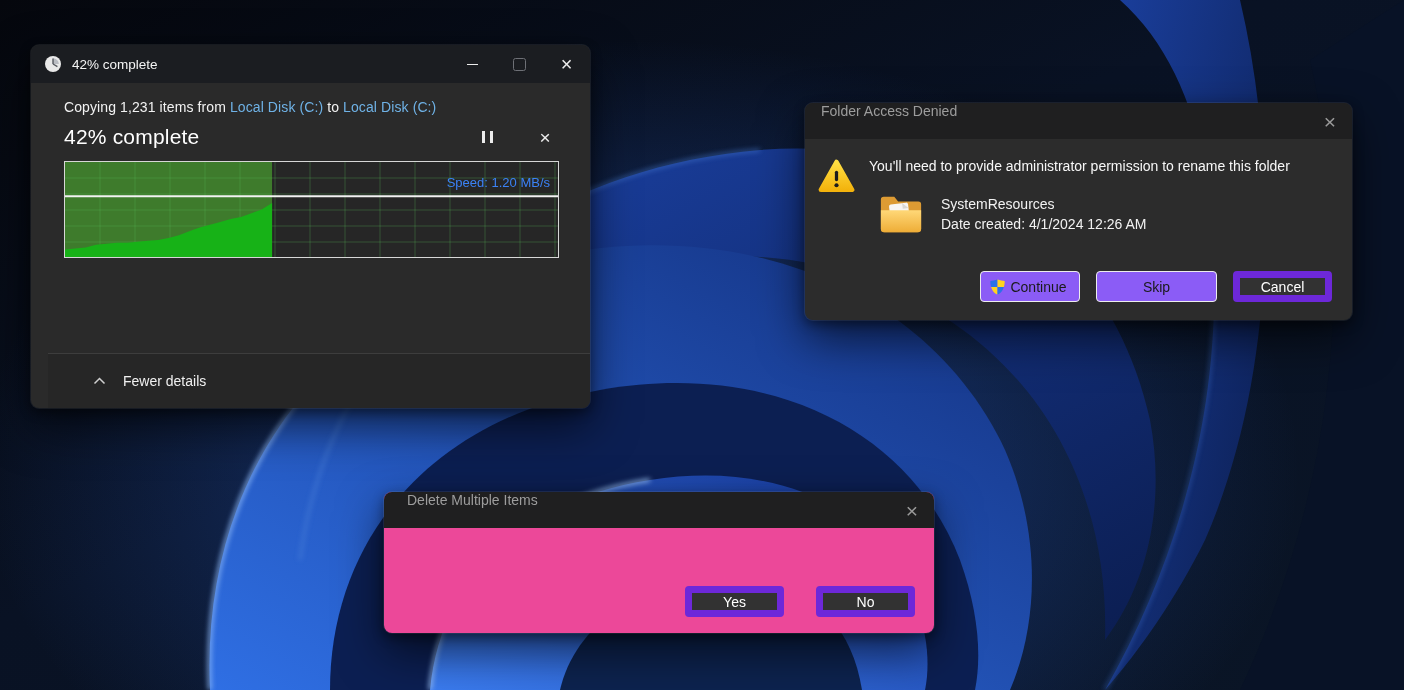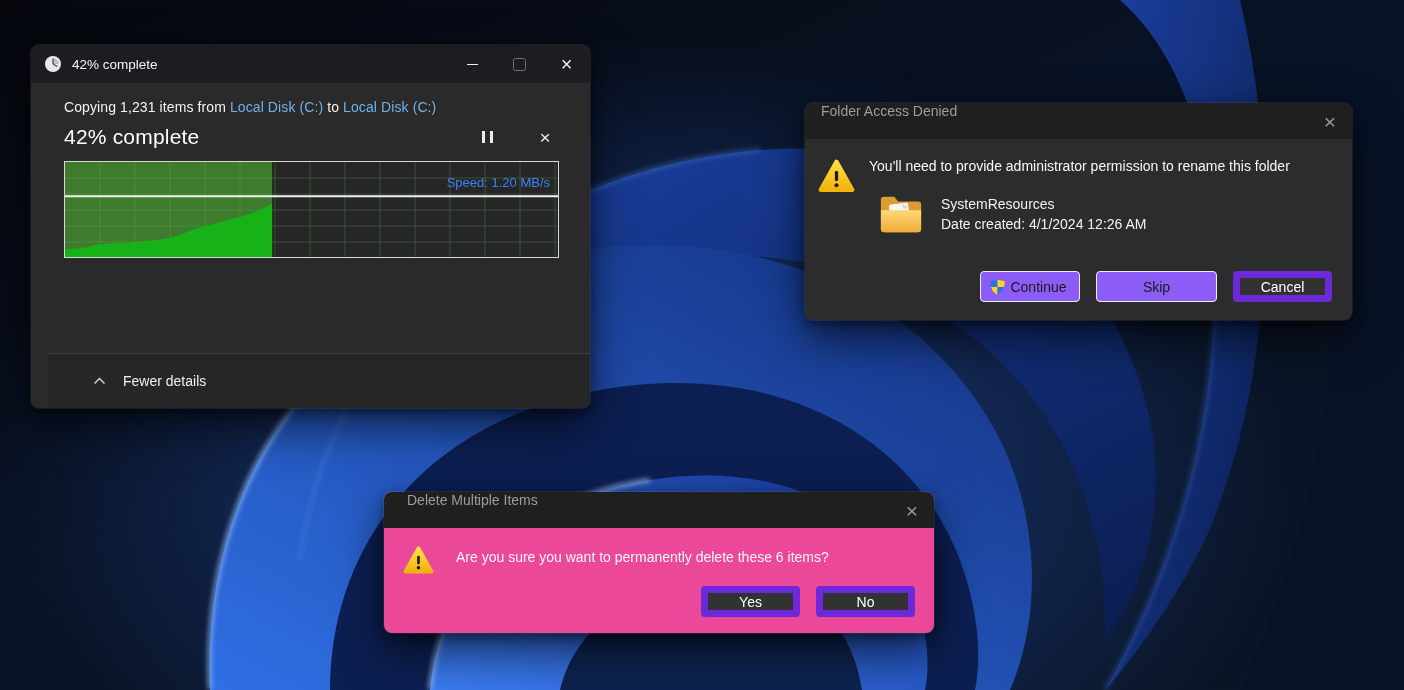--- a/index.html
+++ b/index.html
@@ -68,21 +68,21 @@
   .folder-info{margin-left:17px;font-size:14px;line-height:20px;color:#f2f2f2;}
   .fad-buttons{position:absolute;right:20px;bottom:18px;display:flex;gap:16px;}
   #continue-button{width:100px;}
   #skip-button{width:121px;}
   #fad-cancel-button{width:99px;}
   .shield{margin-right:4px;margin-left:-4px;}
 
   #delete-window{left:384px;top:492px;width:550px;height:141px;background:#ec4899;}
   .del-content{display:flex;padding:17px 19px 0 19px;align-items:flex-start;}
   .del-message{font-size:14px;color:#f7f7f7;margin-left:22px;margin-top:4px;}
-  .del-buttons{position:absolute;right:19px;bottom:16px;display:flex;gap:16px;}
+  .del-buttons{position:absolute;right:19px;bottom:16px;display:flex;gap:32px;}
   #yes-button,#no-button{width:99px;}
 </style>
 </head>
 <body>
 
 <svg id="wallpaper" viewBox="0 0 1404 690" preserveAspectRatio="none" aria-hidden="true">
   <defs>
     <linearGradient id="bg" x1="0" y1="0" x2="1" y2="1">
       <stop offset="0" stop-color="#05070d"></stop>
         <stop offset="0.45" stop-color="#091224"></stop>
@@ -266,34 +266,20 @@
   </div>
 </div>
 
 <div class="window" id="delete-window" style="z-index:3;">
   <div class="dlg-titlebar" style="padding-left:23px;">
     <span class="dlg-title">Delete Multiple Items</span>
     <span class="dlg-close">
         <span class="close-glyph dim">×</span>
       </span>
   </div>
-  <div class="del-content">
-    <svg width="31" height="31" viewBox="0 0 32 32">
-      <defs>
-          <linearGradient id="warnG2" x1="0" y1="0" x2="0" y2="1">
-        <stop offset="0" stop-color="#ffdf43"></stop>
-            <stop offset="1" stop-color="#f3b30d"></stop>
-      </linearGradient>
-        </defs>
-      <path d="M16 3.5 L29.5 27.5 H2.5 Z" fill="url(#warnG2)" stroke="url(#warnG2)" stroke-width="4" stroke-linejoin="round"></path>
-      <rect x="14.6" y="11" width="2.8" height="9" rx="1.4" fill="#1c1c1c"></rect>
-      <circle cx="16" cy="23.6" r="1.8" fill="#1c1c1c"></circle>
-    </svg>
-    <div class="del-message">Are you sure you want to permanently delete these 6 items?</div>
-  </div>
   <div class="del-buttons">
     <div class="btn btn-dark" id="yes-button">
         <span>Yes</span>
       </div>
     <div class="btn btn-dark" id="no-button">
         <span>No</span>
       </div>
   </div>
 </div>
 

